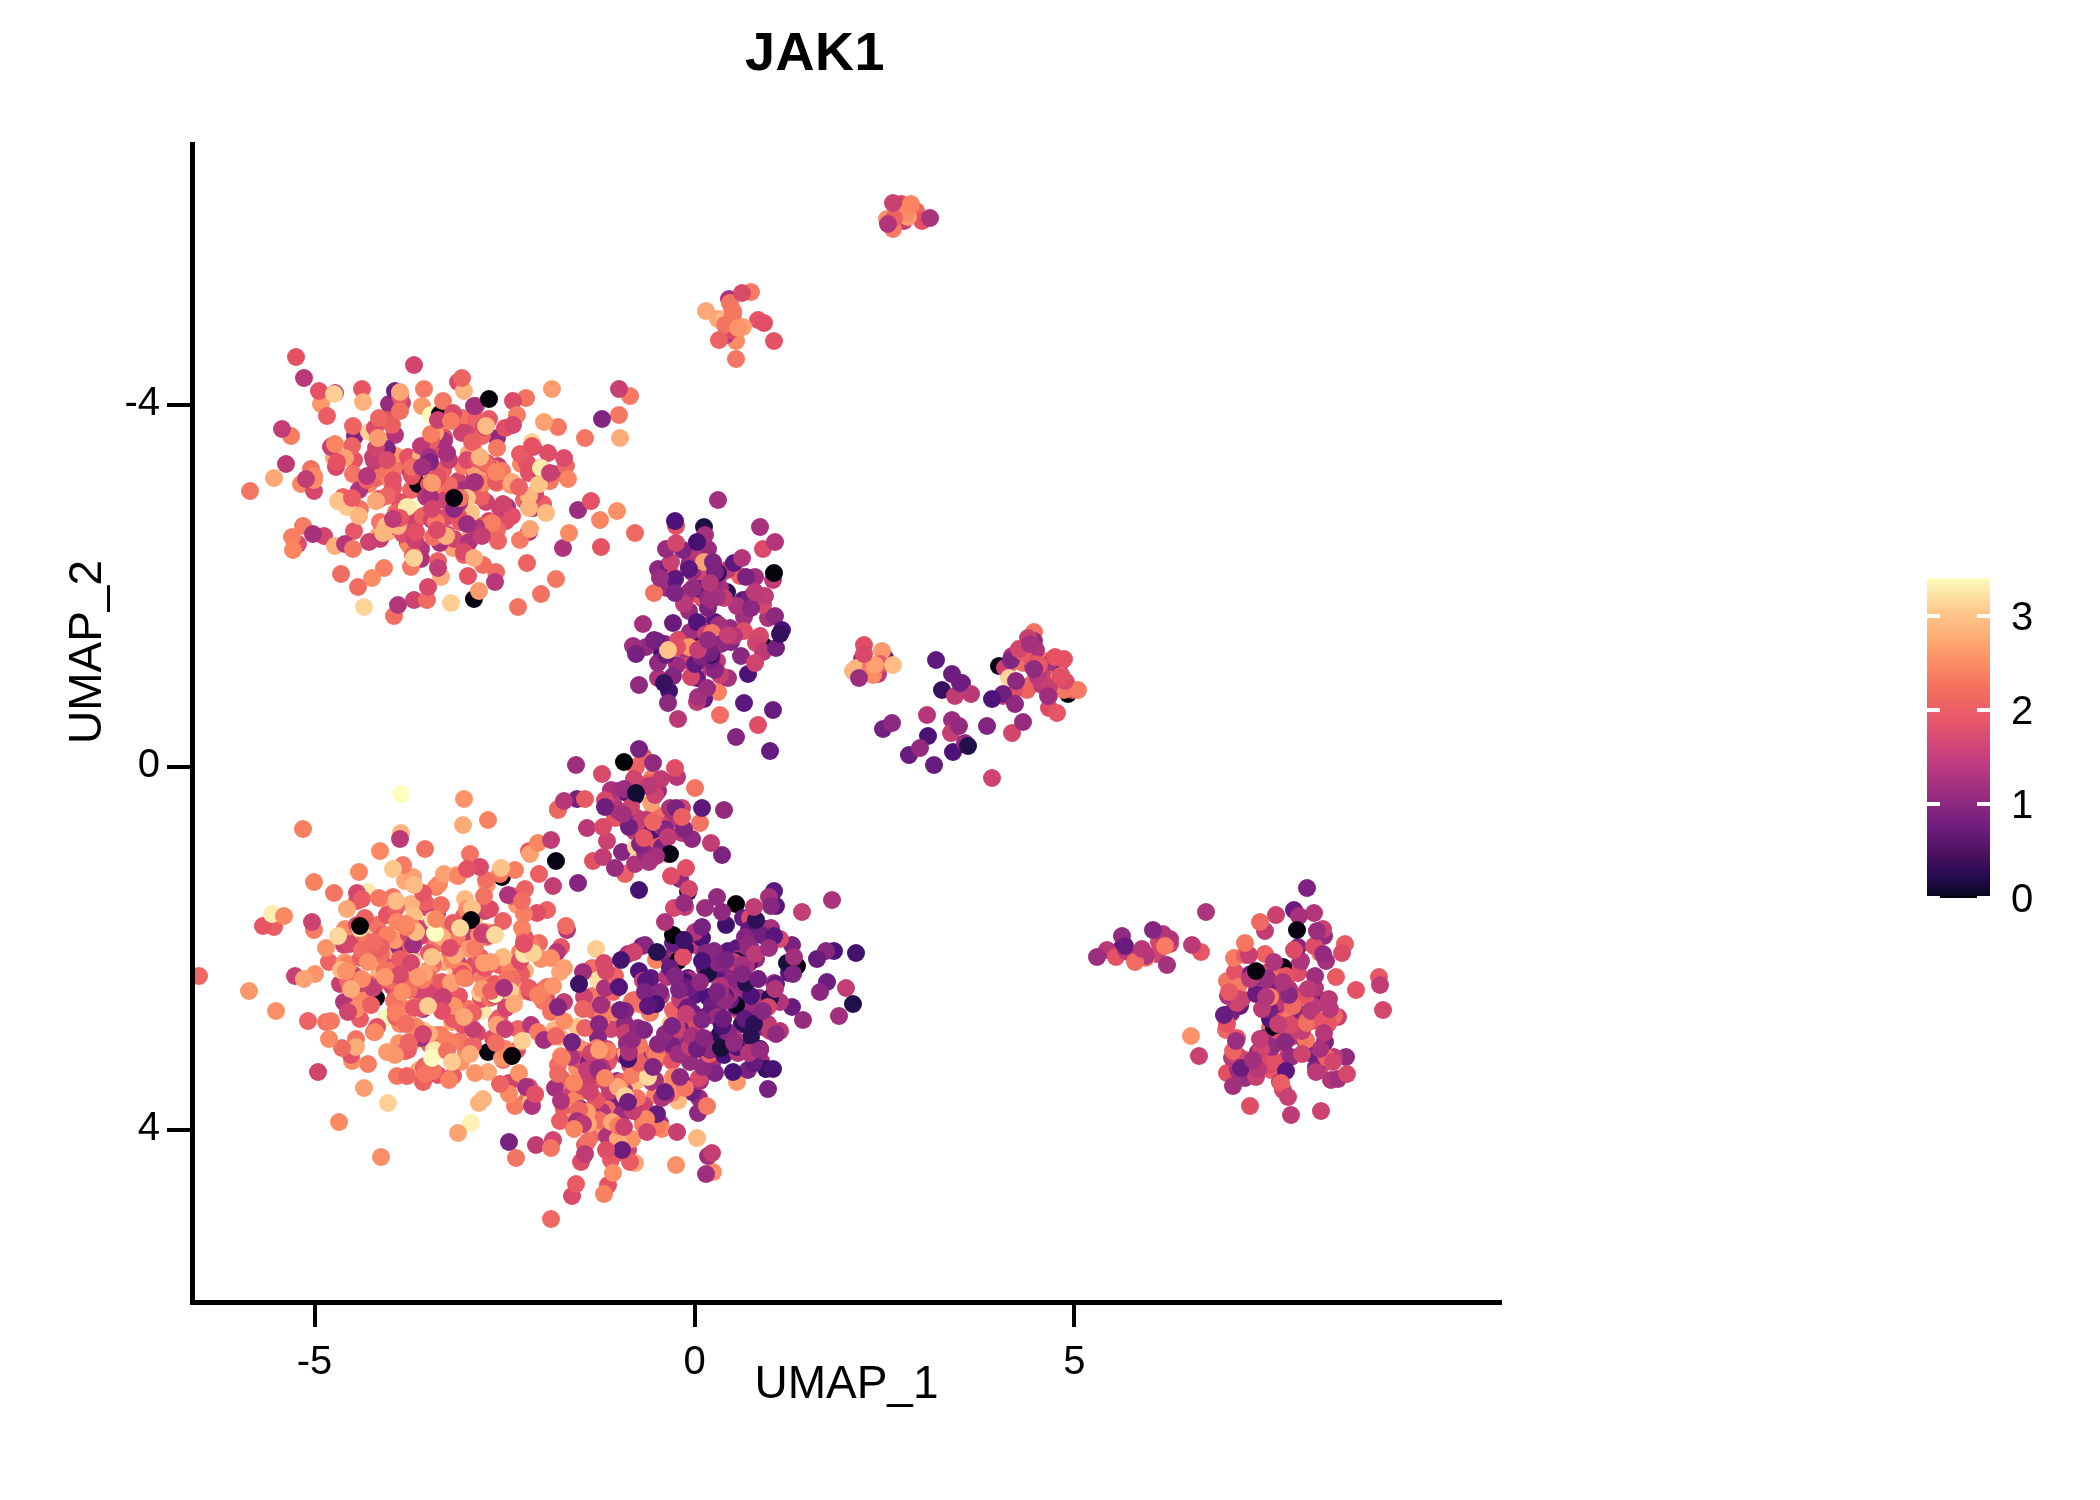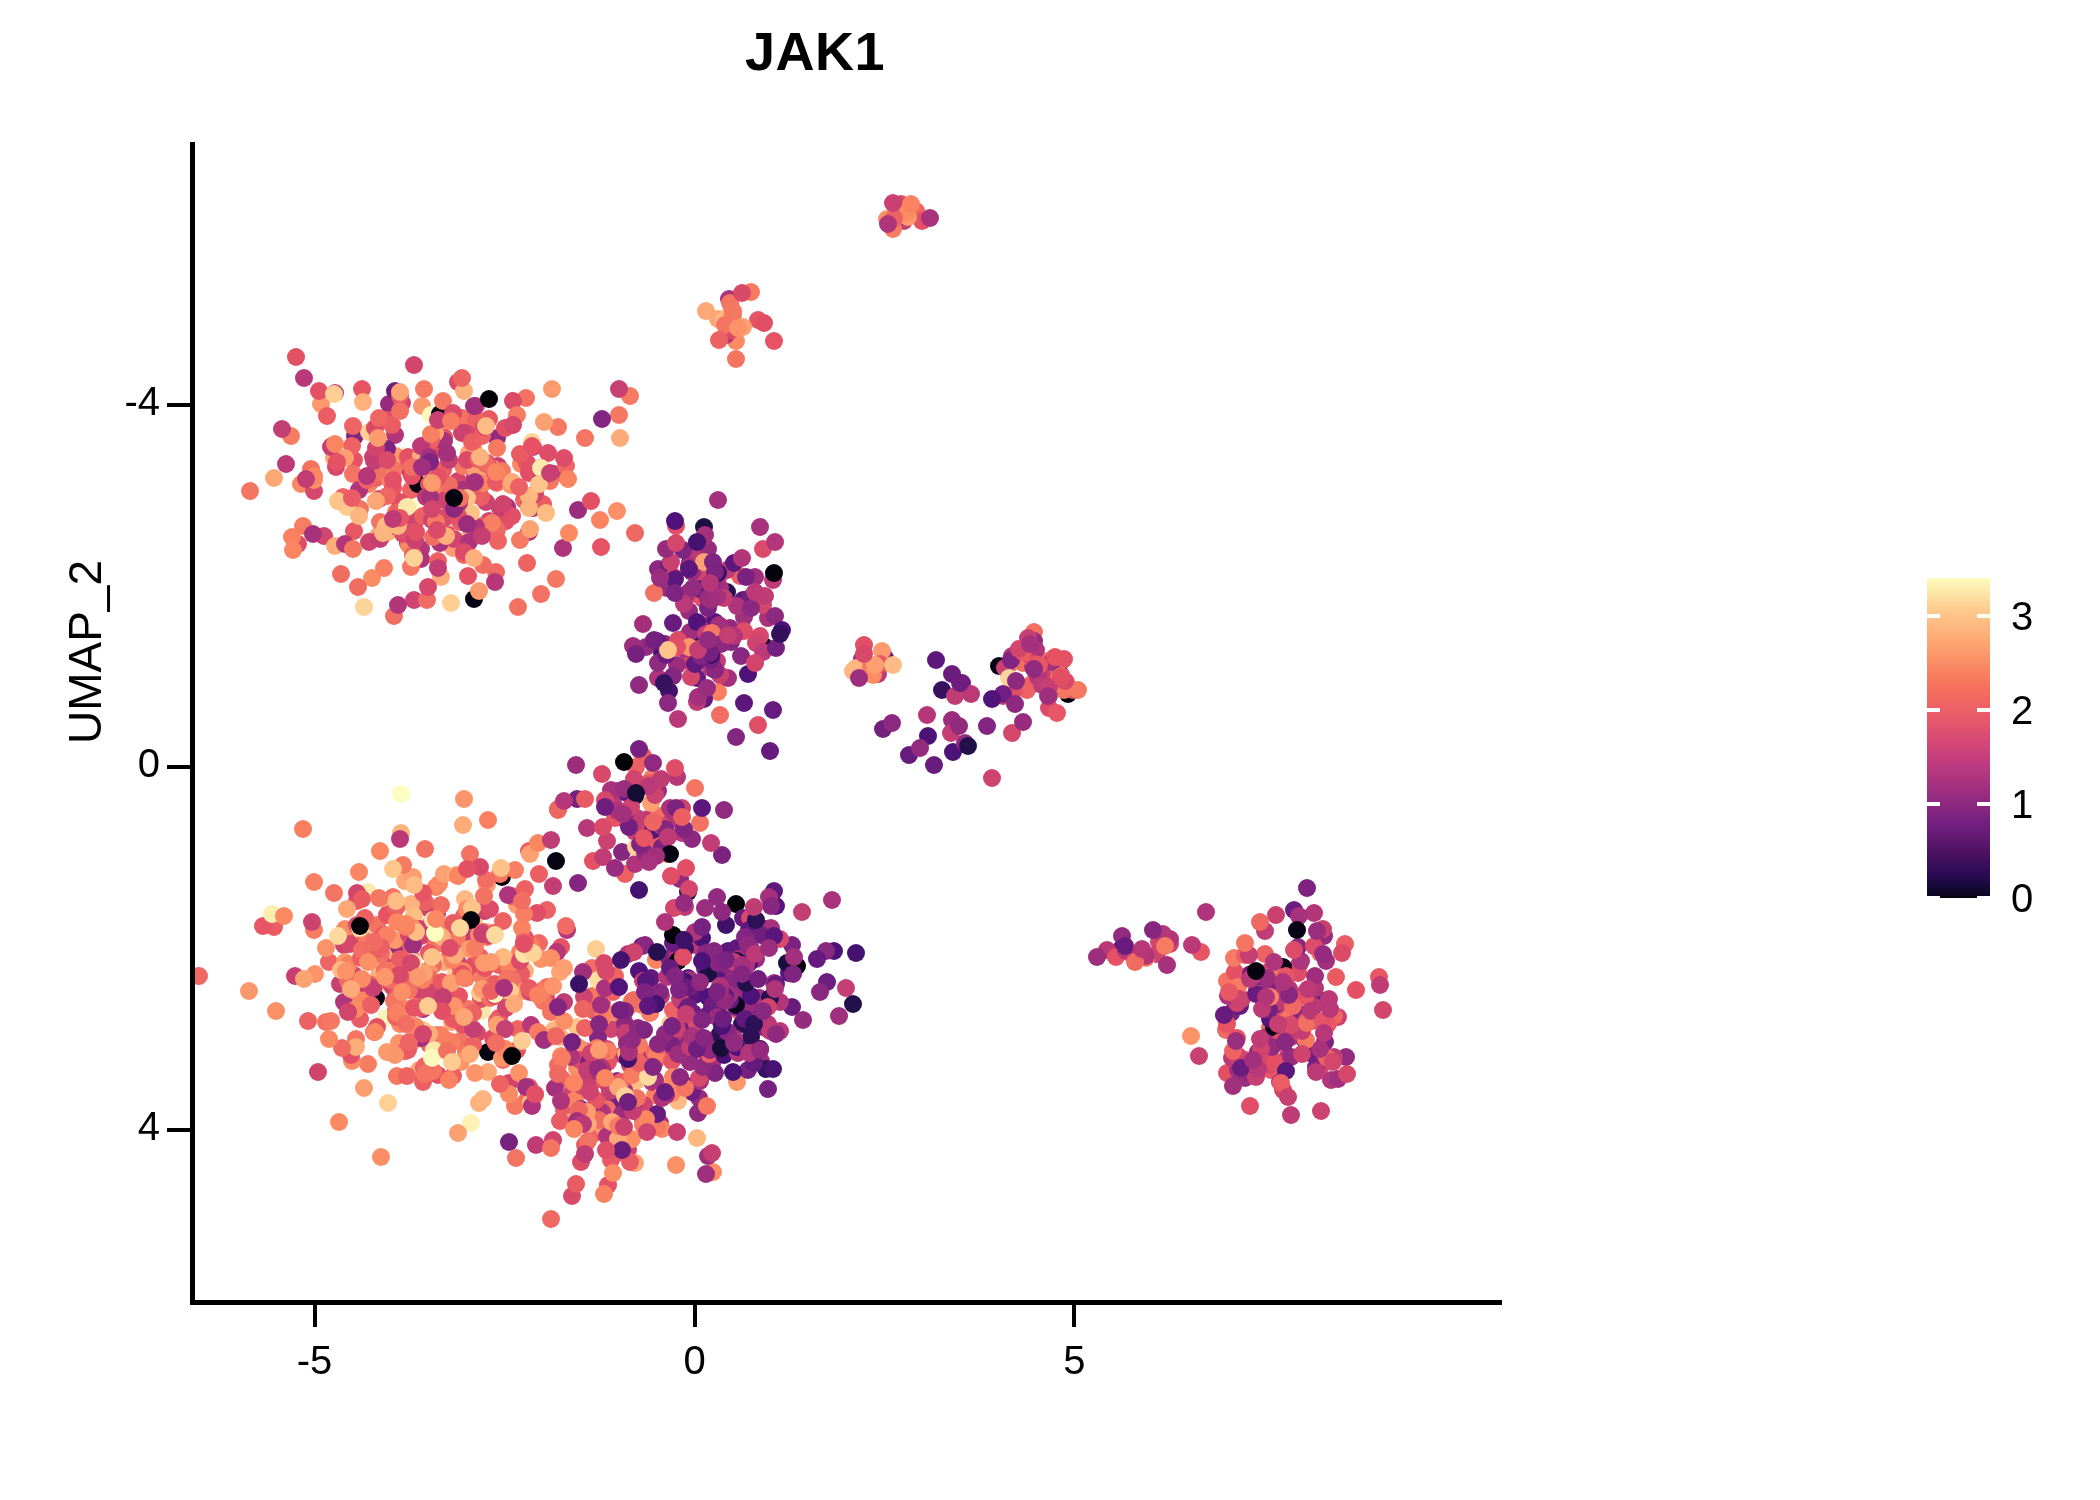--- a/index.html
+++ b/index.html
@@ -1897,20 +1897,21 @@
       <div class="ytick" style="top: 402.812px;"></div>
       <div class="ytick-label" style="top: 378.812px; left: 60px; width: 100px; right: auto;">-4</div>
       <div class="xtick" style="left: 312.581px;"></div>
       <div class="xtick-label" style="left: 314.581px; top: 1338px;">-5</div>
       <div class="xtick" style="left: 692.523px;"></div>
       <div class="xtick-label" style="left: 694.523px; top: 1338px;">0</div>
       <div class="xtick" style="left: 1072.47px;"></div>
       <div class="xtick-label" style="left: 1074.47px; top: 1338px;">5</div>
     </div>
 
+  <div id="x-axis-title">UMAP_1</div>
   <div id="y-axis-title">UMAP_2</div>
 
   <div id="legend">
     <div id="colorbar"></div>
   <div class="cb-tick left" style="top: 318px;"></div>
       <div class="cb-tick right" style="top: 318px;"></div>
       <div class="cb-label" style="top: 320px;">0</div>
       <div class="cb-tick left" style="top: 223.882px;"></div>
       <div class="cb-tick right" style="top: 223.882px;"></div>
       <div class="cb-label" style="top: 225.882px;">1</div>

